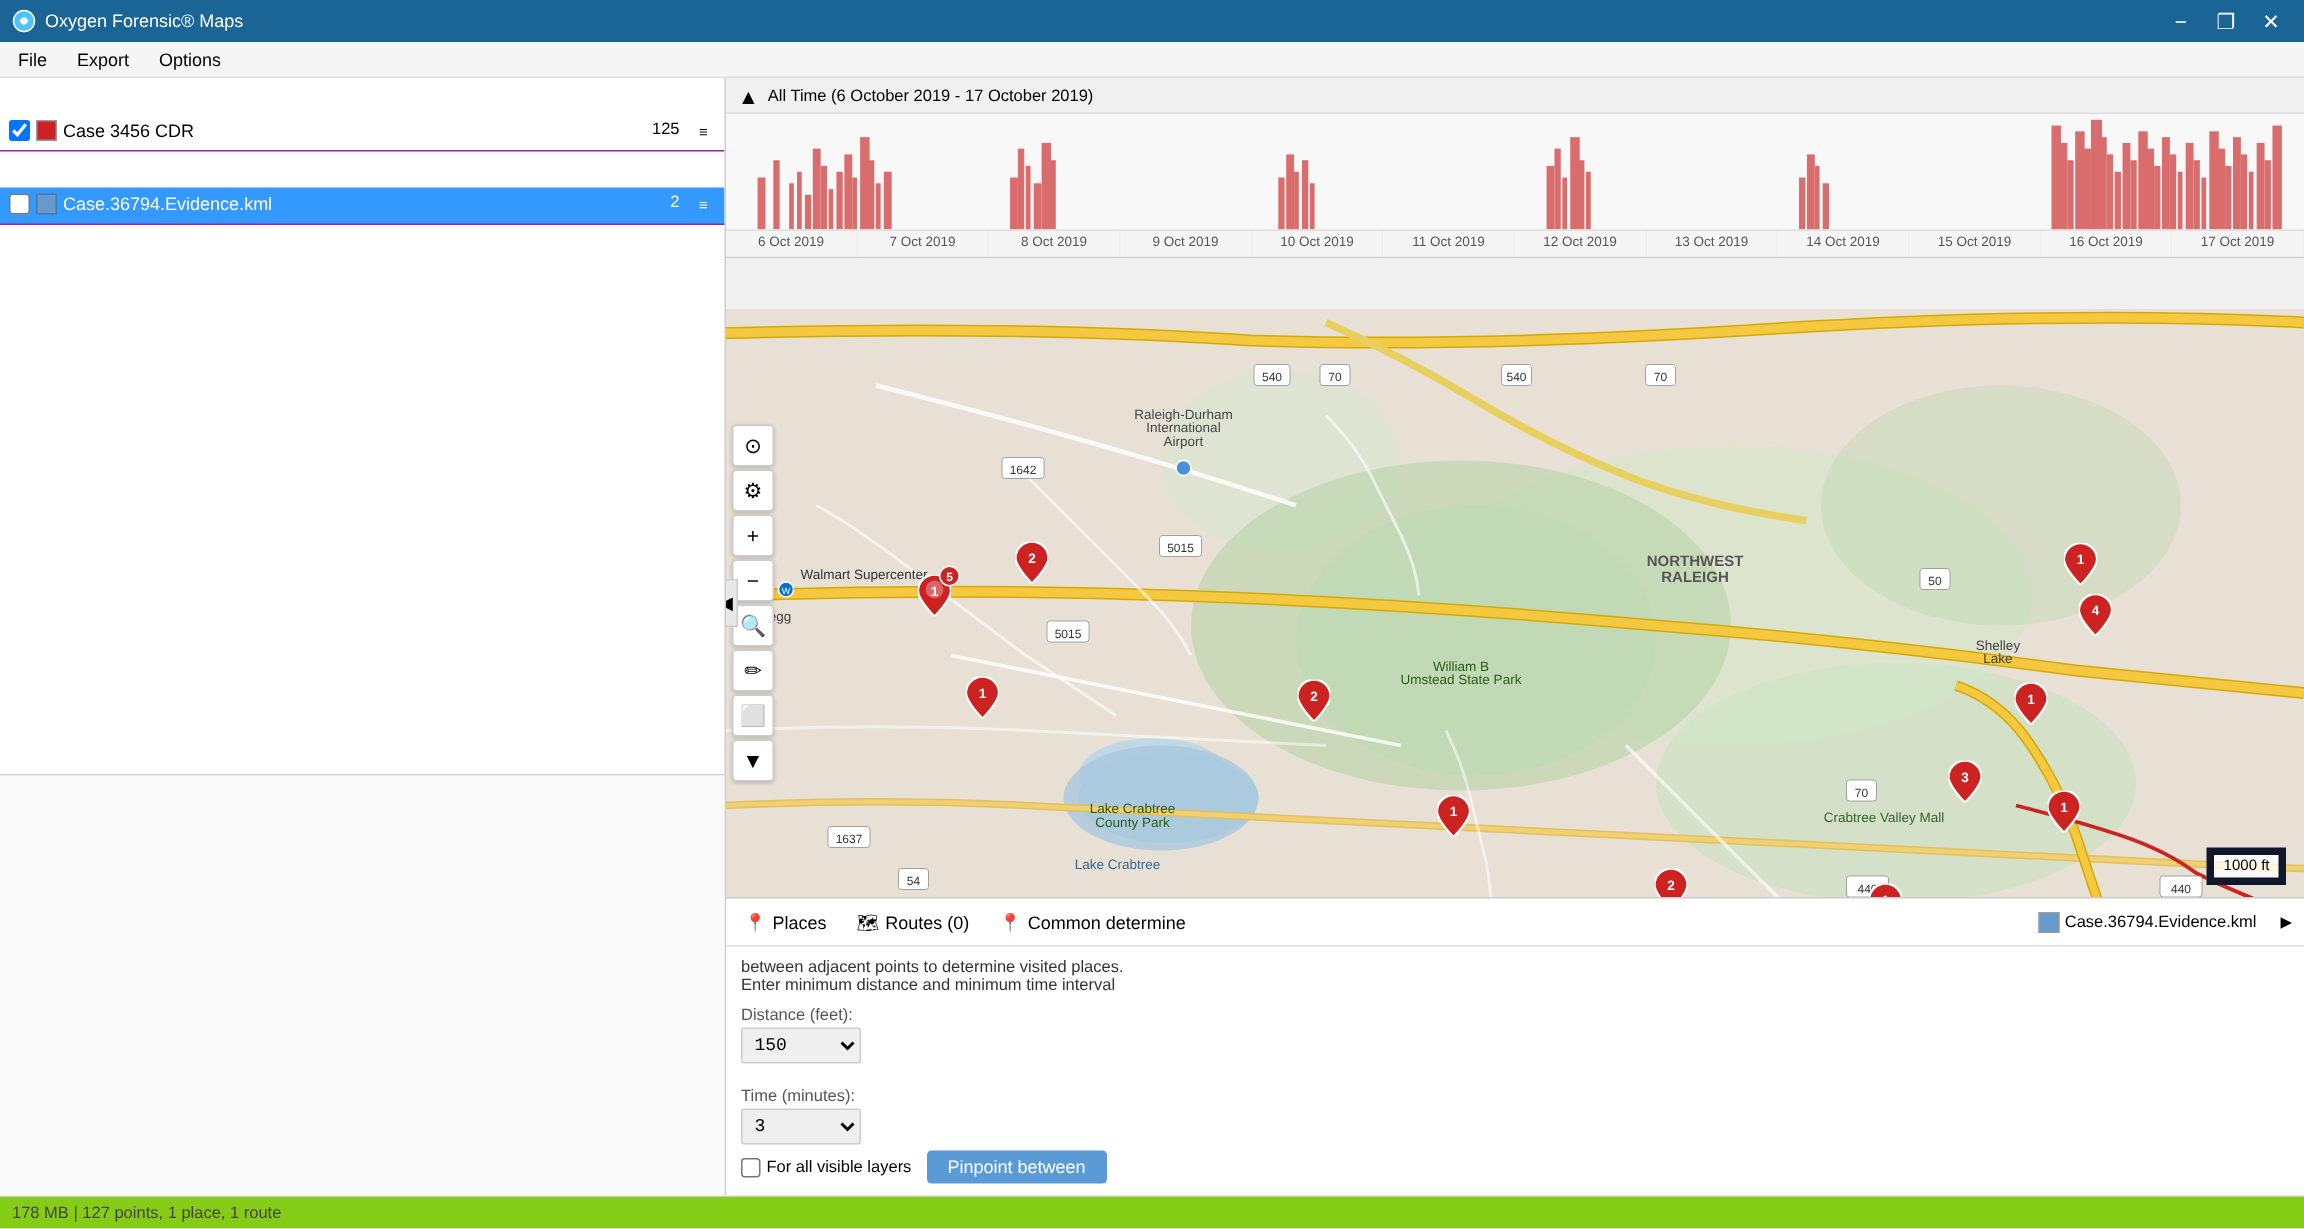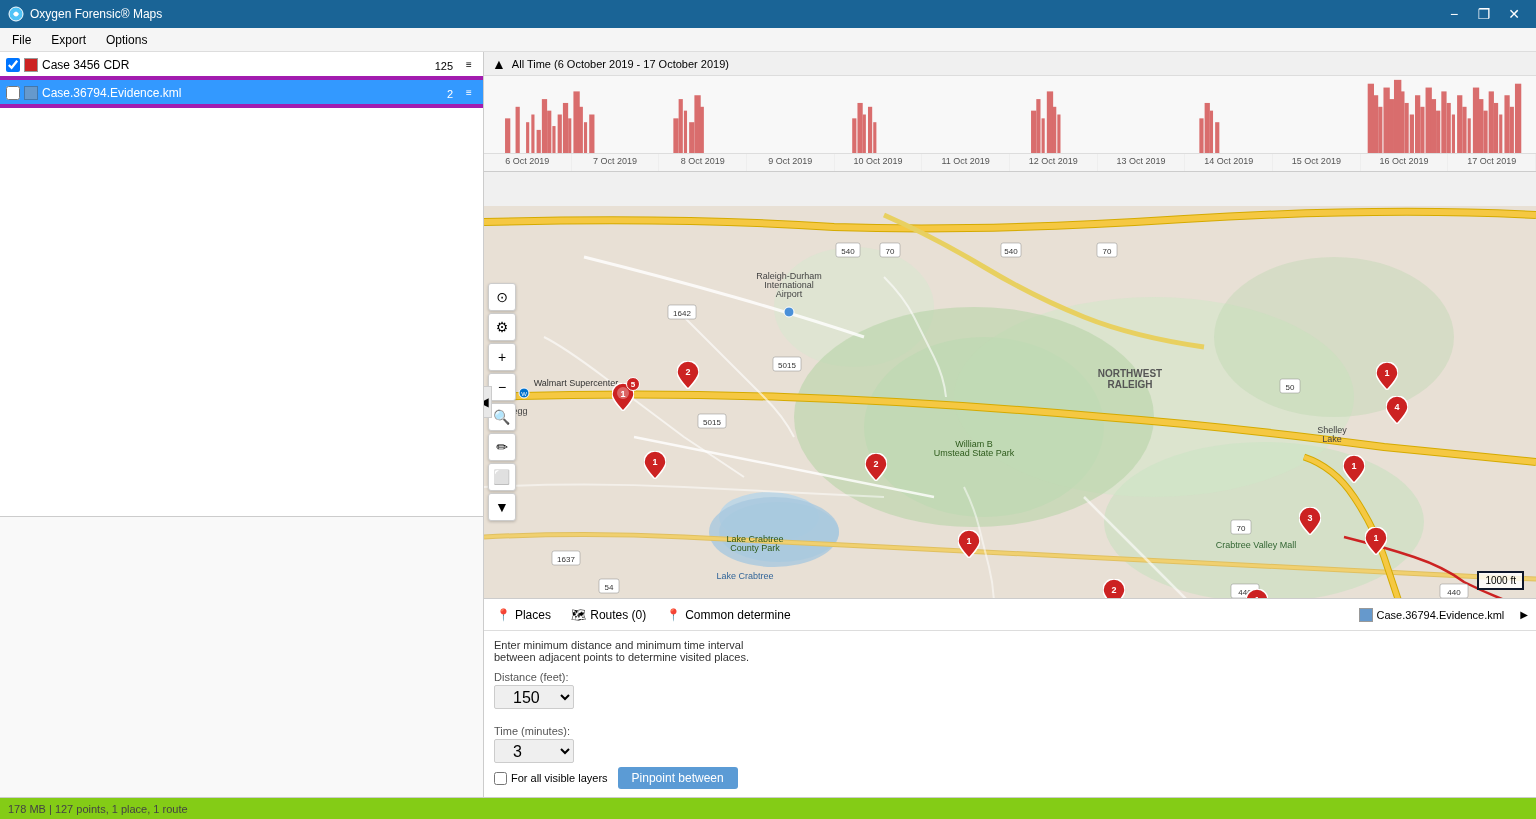--- a/index.html
+++ b/index.html
@@ -57,24 +57,25 @@
     }
 
     .left-panel-top {
       flex: 1;
       overflow: auto;
       border-bottom: 1px solid #ccc;
     }
 
     .case-row {
       display: flex;
-      align-items: flex-end;
+      align-items: flex-start;
       padding: 4px 6px;
       gap: 4px;
-      border-bottom: 4px solid #a21caf;
+      border-bottom: 1px solid #a21caf;
+      margin-top: 24px;
     }
     .case-row.selected { background: #3399ff; color: white; }
 
     .checkbox { width: 14px; height: 14px; cursor: pointer; flex-shrink: 0; }
     .color-box { width: 14px; height: 14px; flex-shrink: 0; border: 1px solid #999; }
     .case-name { flex: 1; font-size: 12px; }
     .case-count { font-size: 11px; margin-left: auto; padding-right: 4px; }
     .case-menu-btn { width: 16px; height: 16px; cursor: pointer; font-size: 10px; display: flex; align-items: center; justify-content: center; }
 
     .left-panel-bottom {
@@ -224,25 +225,26 @@
       gap: 16px;
       margin-bottom: 4px;
       flex-direction: column;
     }
 
     .form-group { display: flex; flex-direction: column; gap: 2px; }
     .form-label { font-size: 11px; color: #555; }
 
     .form-select {
       height: 24px;
-      font-size: 16px;
+      font-size: 12px;
       border: 1px solid #ccc;
       border-radius: 2px;
-      padding: 0 14px;
+      padding: 0 4px;
       min-width: 80px;
+      font-family: Liberation Mono, monospace;
     }
 
     .form-actions {
       display: flex;
       align-items: center;
       gap: 10px;
       margin-top: 4px;
     }
 
     .checkbox-label {
@@ -273,21 +275,21 @@
       font-size: 11px;
       color: #444;
     }
 
     
     .scale-indicator {
       position: absolute;
       bottom: 8px;
       right: 12px;
       background: rgba(255,255,255,0.8);
-      border: 2px solid #0f172a;
+      border: 5px solid #0f172a;
       padding: 2px 6px;
       font-size: 10px;
     }
   </style>
 </head>
 <body>
 
 <div class="titlebar">
   <div class="titlebar-left">
     <svg width="16" height="16" viewBox="0 0 16 16">
@@ -716,22 +718,22 @@
         </div>
         <div class="legend-item">
           <div class="legend-color" style="background:#6699cc;"></div>
           <span>Case.36794.Evidence.kml</span>
         </div>
         <div style="margin-left:4px; cursor:pointer; font-size:10px;">▶</div>
       </div>
 
       <div class="places-form">
         <div class="form-description">
+          <div>between adjacent points to determine visited places.</div>
           <div>Enter minimum distance and minimum time interval</div>
-          <div>between adjacent points to determine visited places.</div>
         </div>
         <div class="form-row">
           <div class="form-group">
             <label class="form-label">Distance (feet):</label>
             <select class="form-select">
               <option>150</option>
               <option>100</option>
               <option>200</option>
               <option>300</option>
               <option>500</option>

